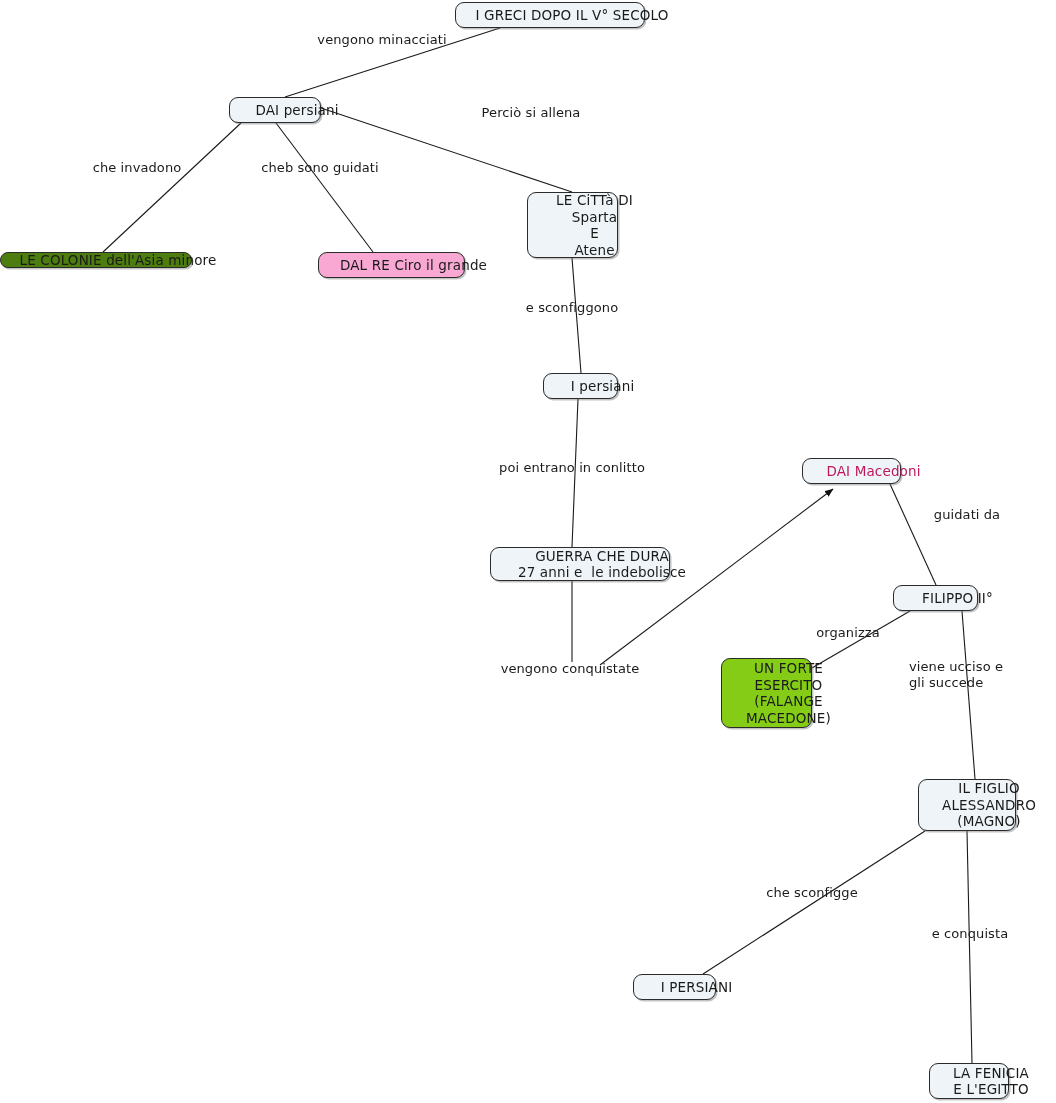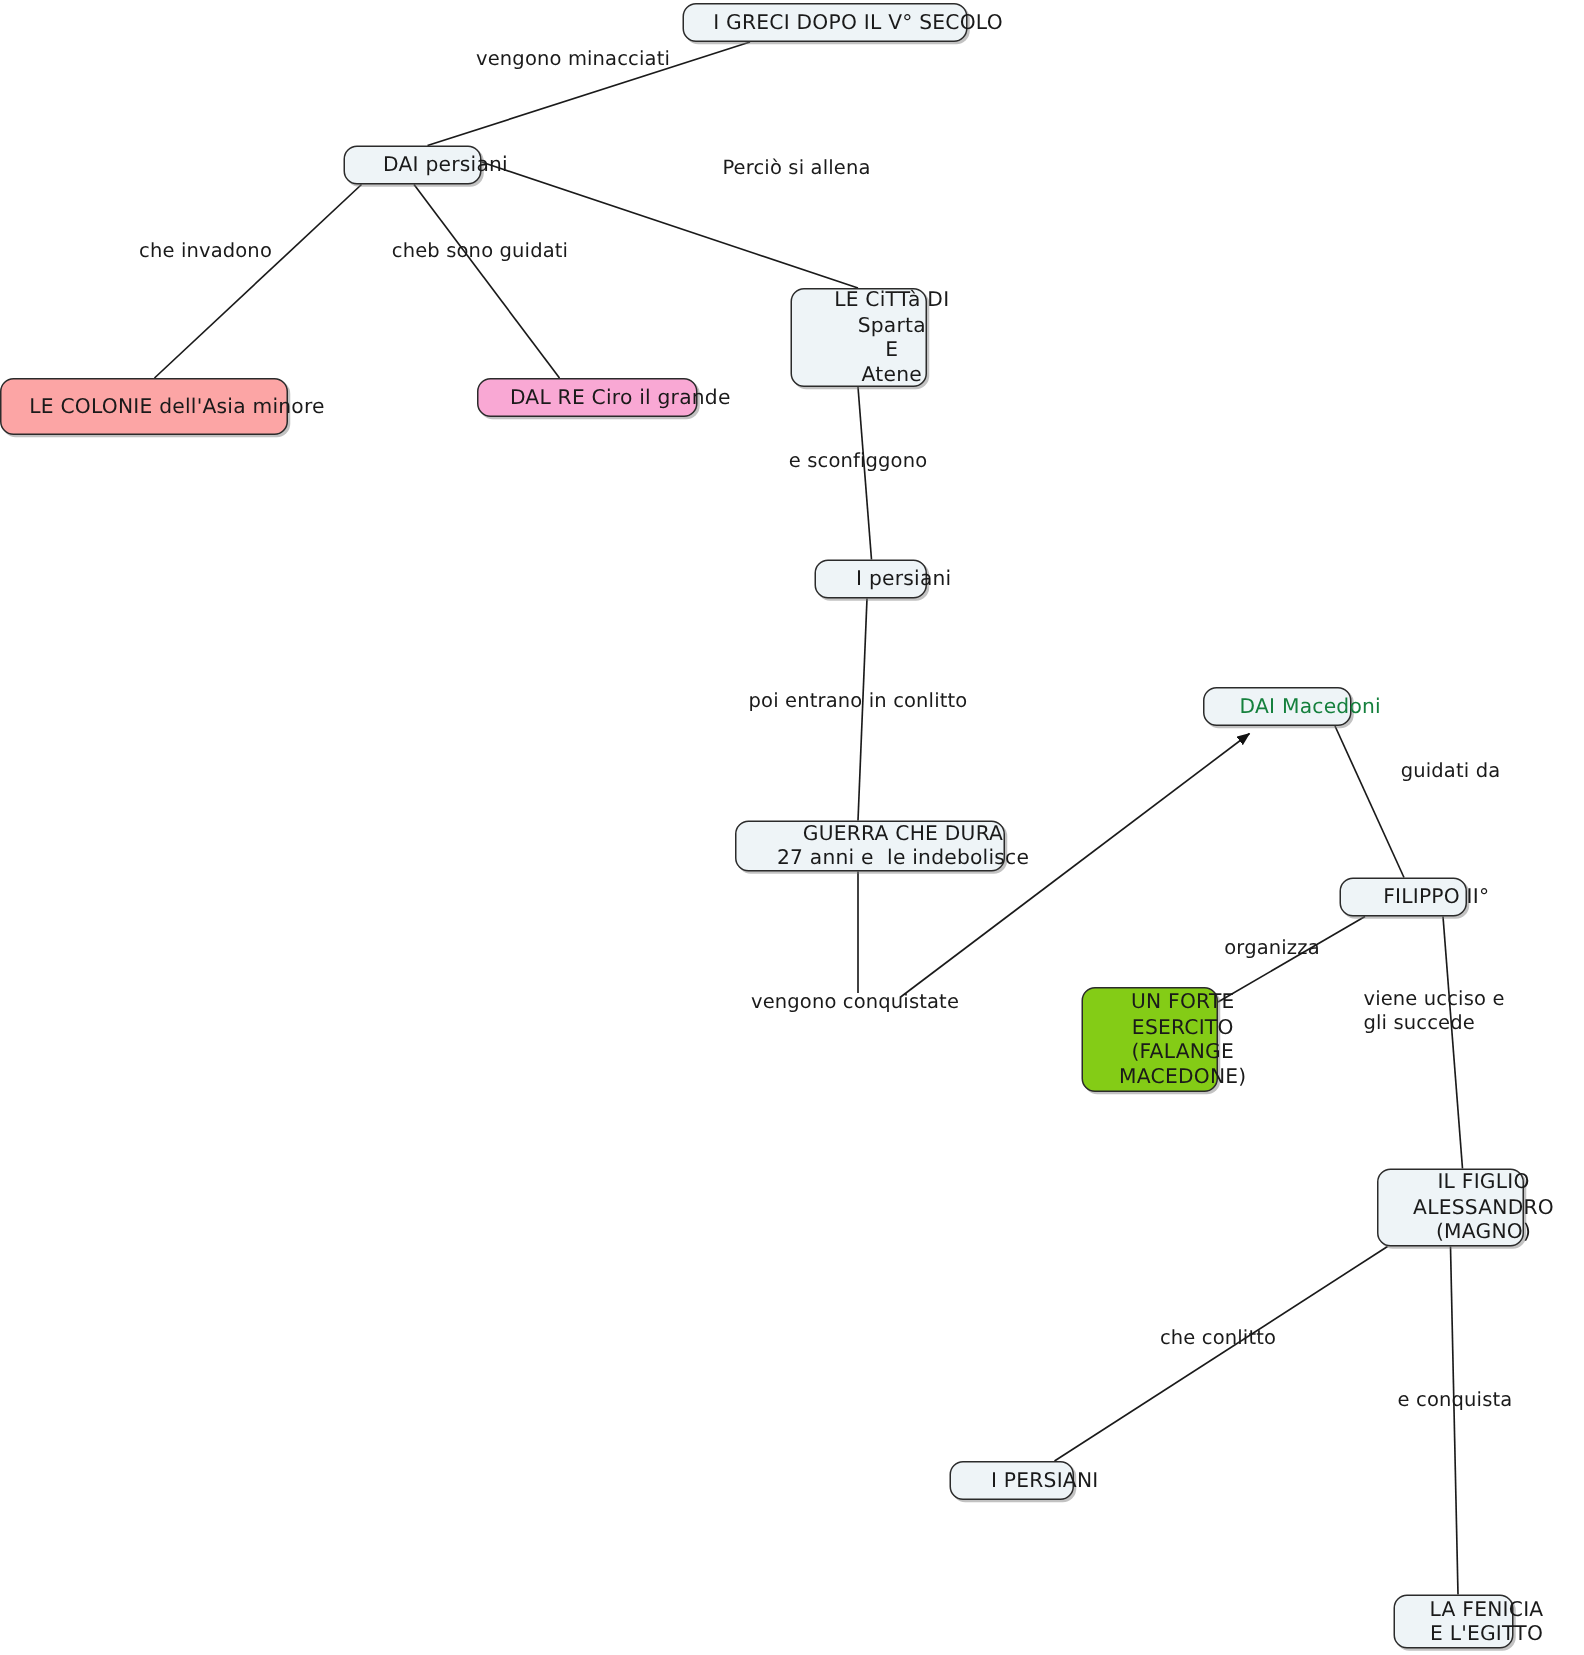--- a/index.html
+++ b/index.html
@@ -83,30 +83,30 @@
         <line x1="910" y1="611" x2="812" y2="668" stroke="#1a1a1a" stroke-width="1.1"></line>
         <line x1="962" y1="611" x2="975" y2="779" stroke="#1a1a1a" stroke-width="1.1"></line>
         <line x1="925" y1="831" x2="703" y2="974" stroke="#1a1a1a" stroke-width="1.1"></line>
         <line x1="967" y1="831" x2="972" y2="1063" stroke="#1a1a1a" stroke-width="1.1"></line>
       </g>
   </svg>
 
   <div id="node-layer">
       <div class="node" style="left: 455px; top: 2px; width: 190px; height: 26px; background: rgb(238, 244, 247); border-color: rgb(43, 43, 43); color: rgb(26, 26, 26);"><span>I GRECI DOPO IL V° SECOLO</span></div>
       <div class="node" style="left: 229px; top: 97px; width: 92px; height: 26px; background: rgb(238, 244, 247); border-color: rgb(43, 43, 43); color: rgb(26, 26, 26);"><span>DAI persiani</span></div>
-      <div class="node" style="left: 0px; top: 252px; width: 192px; height: 38px; background: #fca5a5; border-color: rgb(43, 43, 43); color: rgb(26, 26, 26);"><span>LE COLONIE dell'Asia minore</span></div>
+      <div class="node" style="left: 0px; top: 252px; width: 192px; height: 16px; background: #4d7c0f; border-color: rgb(43, 43, 43); color: rgb(26, 26, 26);"><span>LE COLONIE dell'Asia minore</span></div>
       <div class="node" style="left: 318px; top: 252px; width: 147px; height: 26px; background: #f9a8d4; border-color: rgb(43, 43, 43); color: rgb(26, 26, 26);"><span>DAL RE Ciro il grande</span></div>
       <div class="node" style="left: 527px; top: 192px; width: 91px; height: 66px; background: rgb(238, 244, 247); border-color: rgb(43, 43, 43); color: rgb(26, 26, 26);"><span>LE CiTTà DI
 Sparta
 E
 Atene</span></div>
       <div class="node" style="left: 543px; top: 373px; width: 75px; height: 26px; background: rgb(238, 244, 247); border-color: rgb(43, 43, 43); color: rgb(26, 26, 26);"><span>I persiani</span></div>
       <div class="node" style="left: 490px; top: 547px; width: 180px; height: 34px; background: rgb(238, 244, 247); border-color: rgb(43, 43, 43); color: rgb(26, 26, 26);"><span>GUERRA CHE DURA
 27 anni e  le indebolisce</span></div>
-      <div class="node" style="left: 802px; top: 458px; width: 99px; height: 26px; background: rgb(238, 244, 247); border-color: rgb(43, 43, 43); color: #15803d;"><span>DAI Macedoni</span></div>
+      <div class="node" style="left: 802px; top: 458px; width: 99px; height: 26px; background: rgb(238, 244, 247); border-color: rgb(43, 43, 43); color: #be185d;"><span>DAI Macedoni</span></div>
       <div class="node" style="left: 893px; top: 585px; width: 85px; height: 26px; background: rgb(238, 244, 247); border-color: rgb(43, 43, 43); color: rgb(26, 26, 26);"><span>FILIPPO II°</span></div>
       <div class="node" style="left: 721px; top: 658px; width: 91px; height: 70px; background: #84cc16; border-color: rgb(43, 43, 43); color: rgb(26, 26, 26);"><span>UN FORTE
 ESERCITO
 (FALANGE
 MACEDONE)</span></div>
       <div class="node" style="left: 918px; top: 779px; width: 98px; height: 52px; background: rgb(238, 244, 247); border-color: rgb(43, 43, 43); color: rgb(26, 26, 26);"><span>IL FIGLIO
 ALESSANDRO
 (MAGNO)</span></div>
       <div class="node" style="left: 633px; top: 974px; width: 83px; height: 26px; background: rgb(238, 244, 247); border-color: rgb(43, 43, 43); color: rgb(26, 26, 26);"><span>I PERSIANI</span></div>
       <div class="node" style="left: 929px; top: 1063px; width: 80px; height: 36px; background: rgb(238, 244, 247); border-color: rgb(43, 43, 43); color: rgb(26, 26, 26);"><span>LA FENICIA
@@ -117,17 +117,17 @@
       <div class="edge-label center" style="left: 137px; top: 160px;">che invadono</div>
       <div class="edge-label center" style="left: 320px; top: 160px;">cheb sono guidati</div>
       <div class="edge-label center" style="left: 531px; top: 105px;">Perciò si allena</div>
       <div class="edge-label center" style="left: 572px; top: 300px;">e sconfiggono</div>
       <div class="edge-label center" style="left: 572px; top: 460px;">poi entrano in conlitto</div>
       <div class="edge-label center" style="left: 570px; top: 661px;">vengono conquistate</div>
       <div class="edge-label center" style="left: 967px; top: 507px;">guidati da</div>
       <div class="edge-label center" style="left: 848px; top: 625px;">organizza</div>
       <div class="edge-label center" style="left: 956px; top: 659px;">viene ucciso e
 gli succede</div>
-      <div class="edge-label center" style="left: 812px; top: 885px;">che conlitto</div>
+      <div class="edge-label center" style="left: 812px; top: 885px;">che sconfigge</div>
       <div class="edge-label center" style="left: 970px; top: 926px;">e conquista</div>
     </div>
 
 </div>
 
 </body></html>

